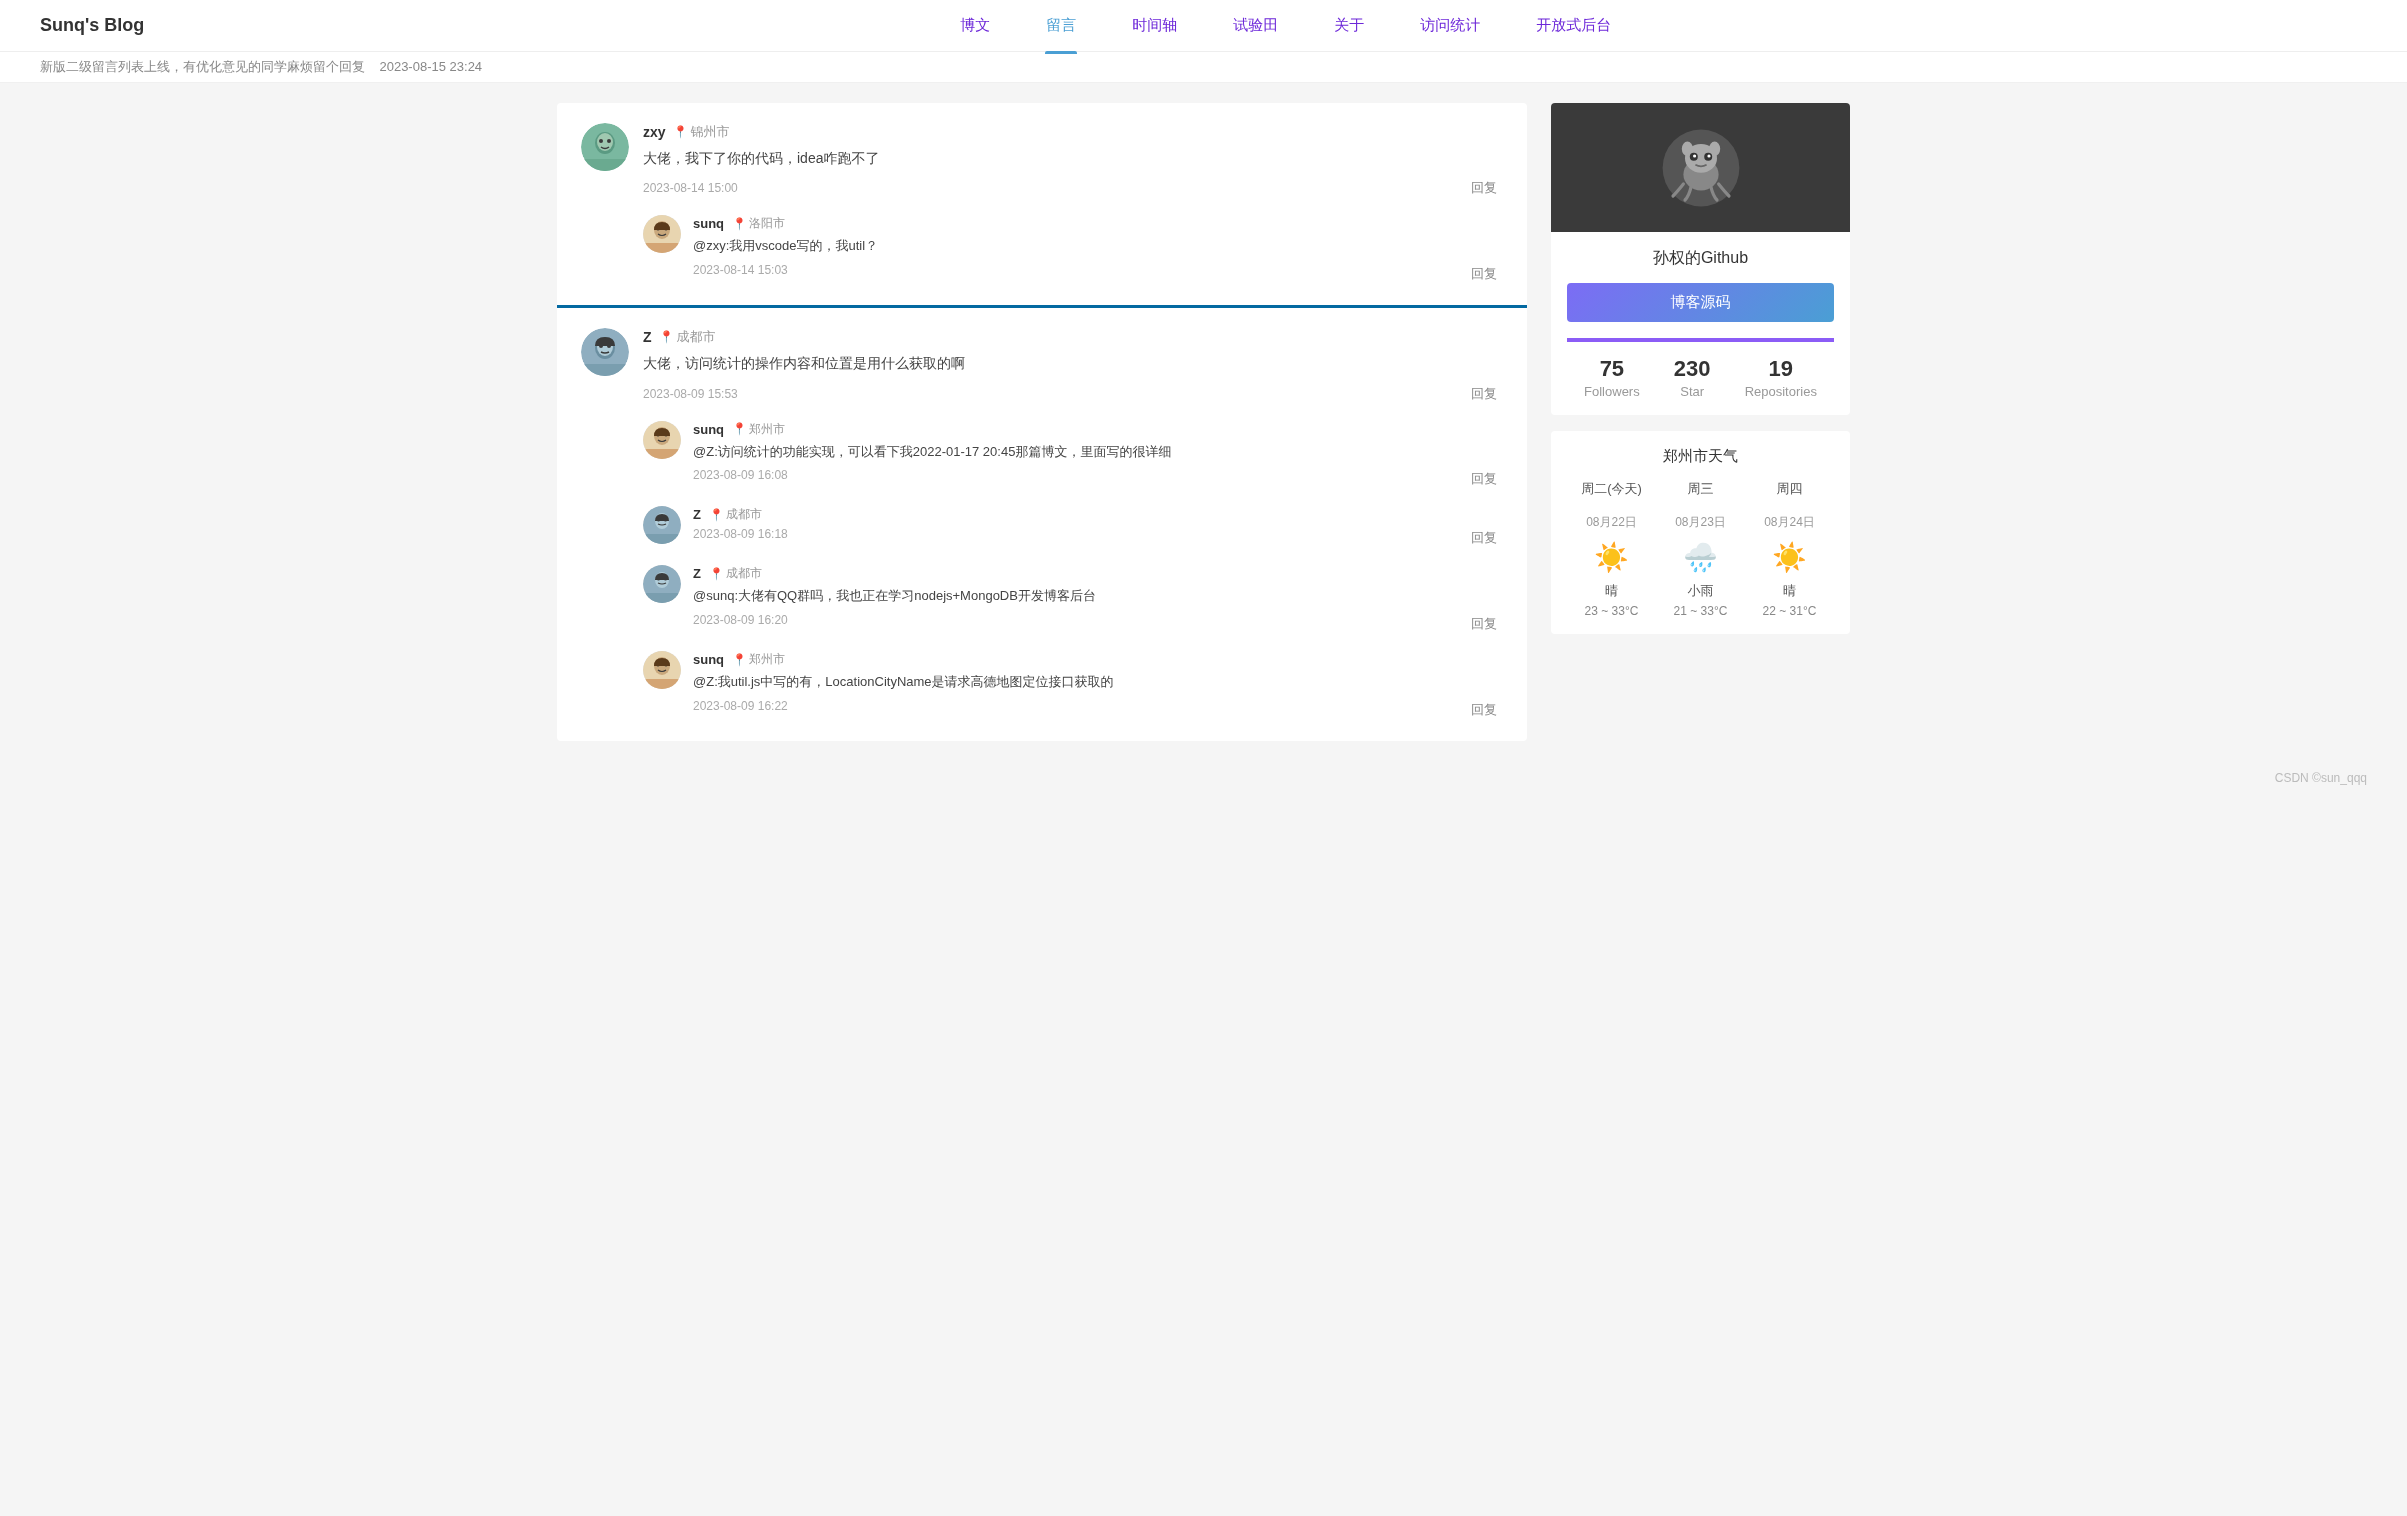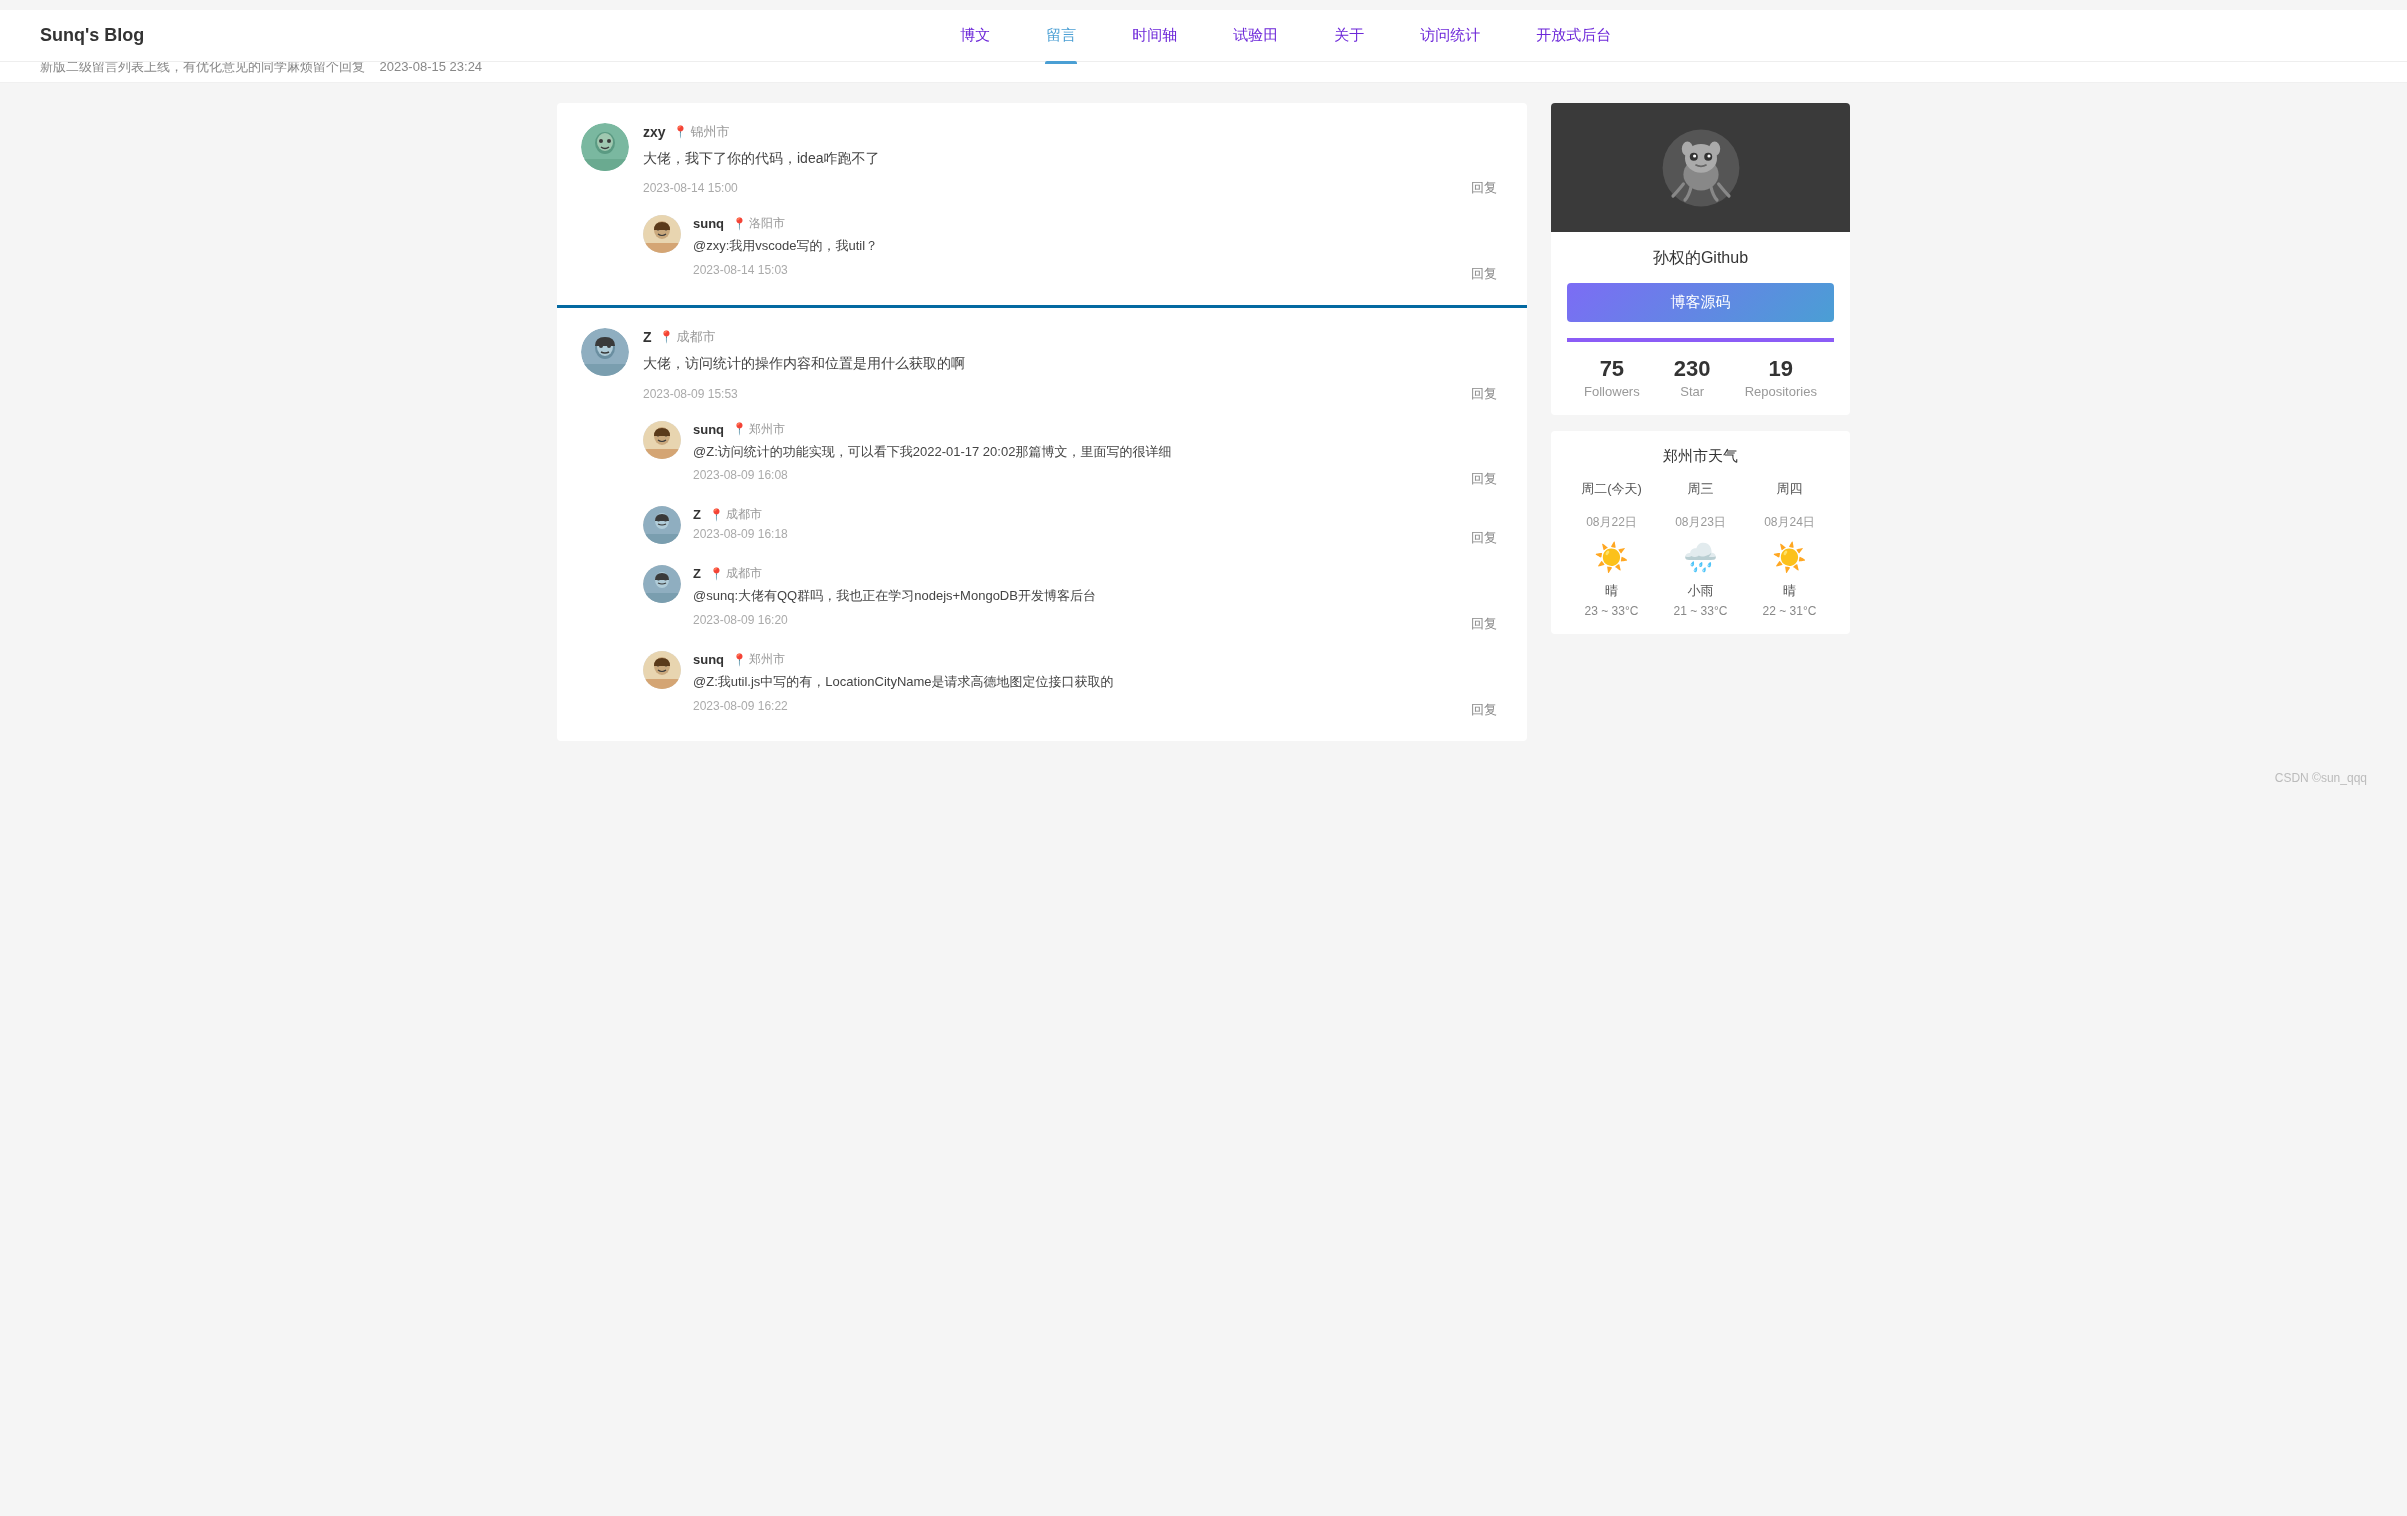--- a/index.html
+++ b/index.html
@@ -12,21 +12,21 @@
 
     
     .header {
       background: #fff;
       border-bottom: 1px solid #eee;
       display: flex;
       align-items: center;
       padding: 0 40px;
       height: 52px;
       position: sticky;
-      top: 10px;
+      top: 0;
       z-index: 100;
     }
     .header-logo {
       font-size: 18px;
       font-weight: 600;
       color: #333;
       margin-right: 60px;
       white-space: nowrap;
     }
     .nav {
@@ -458,21 +458,21 @@
             <rect x="0" y="28" width="38" height="10" rx="4" fill="#d4a574"></rect>
           </svg>
           <div class="reply-body">
             <div class="reply-meta">
               <span class="reply-author">sunq</span>
               <span class="reply-location">
                 <span class="pin-icon">📍</span>
                 <span>郑州市</span>
               </span>
             </div>
-            <div class="reply-text">@Z:访问统计的功能实现，可以看下我2022-01-17 20:02那篇博文，里面写的很详细</div>
+            <div class="reply-text">@Z:访问统计的功能实现，可以看下我2022-01-17 20:45那篇博文，里面写的很详细</div>
             <div class="reply-footer">
               <span class="reply-time">2023-08-09 16:08</span>
               <button class="reply-btn">回复</button>
             </div>
           </div>
         </div>
 
         <div class="reply-comment">
           <svg class="reply-avatar" viewBox="0 0 38 38" width="38" height="38" style="border-radius:50%">
             <circle cx="19" cy="19" r="19" fill="#8faec0"></circle>

